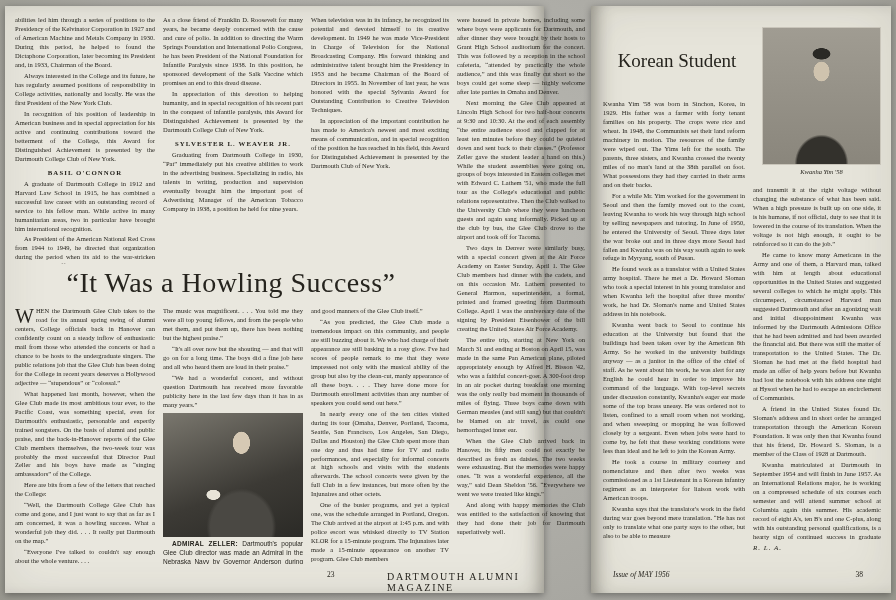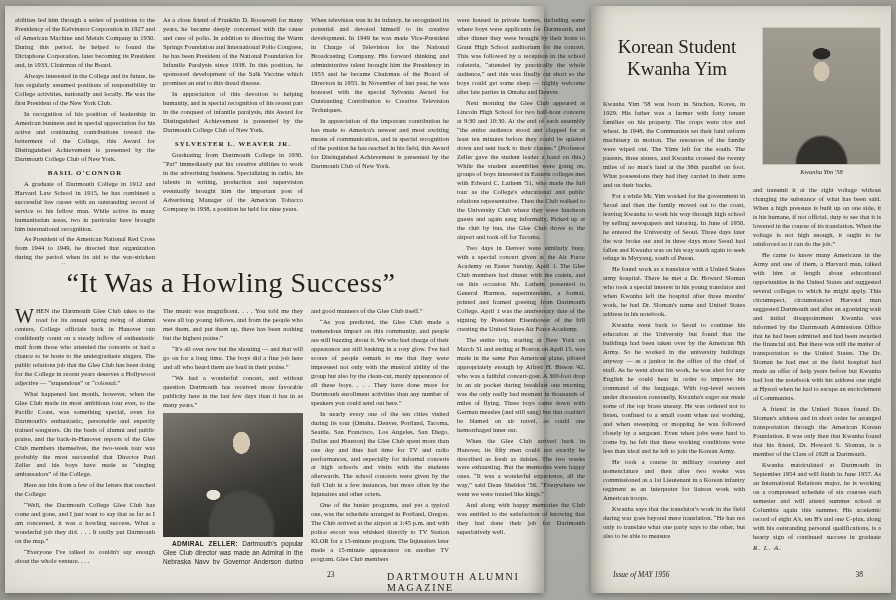--- a/index.html
+++ b/index.html
@@ -59,21 +59,21 @@
   }
   .caption { font-family:"Liberation Sans","DejaVu Sans",sans-serif; font-size:6px; line-height:1.35; text-align:justify; margin:0; }
   .caption b { letter-spacing:.3px; }
   
   .pn { position:absolute; font-size:7.5px; }
   #pn-left  { left:322px; top:564px; }
   #mag-title { position:absolute; left:382px; top:565px; font-size:10px; letter-spacing:1.7px; }
   #issue { position:absolute; left:22px; top:564px; font-size:7.5px; font-style:italic; }
   #pn-right { right:28px; top:564px; }
   
-  .r-title { position:absolute; left:10px; top:30px; width:152px; text-align:center; font-size:19px; line-height:1.18; }
+  .r-title { position:absolute; left:10px; top:44px; width:152px; text-align:center; font-size:19px; line-height:1.18; }
   .photo-yim {
     position:absolute; left:172px; top:22px; width:117px; height:136px;
     background:
       radial-gradient(ellipse 13px 16px at 50% 32%, #cfc3ae 0 60%, rgba(0,0,0,0) 63%),
       radial-gradient(ellipse 14px 9px at 50% 19%, #2a2925 0 60%, rgba(0,0,0,0) 66%),
       radial-gradient(ellipse 42px 46px at 50% 100%, #33312c 0 58%, rgba(0,0,0,0) 64%),
       linear-gradient(#a09c92, #8a867c);
     box-shadow: 0 0 0 1px #c9c5ba;
   }
   .cap-yim { position:absolute; left:172px; top:162px; width:117px; text-align:center; font-style:italic; font-size:6.5px; }
@@ -164,21 +164,20 @@
     </div>
 
     <span class="pn" id="pn-left">23</span>
     <span id="mag-title">DARTMOUTH ALUMNI MAGAZINE</span>
   </div>
 
   <div class="page" id="page-right">
 
     <div class="r-title">
       <div>Korean Student</div>
-      <div>Kwanha Yim</div>
     </div>
 
     <div class="photo-yim"></div>
     <div class="cap-yim">Kwanha Yim '58</div>
 
     <div class="col rc1">
       <div>
           <p class="flush">Kwanha Yim '58 was born in Sinchon, Korea, in 1929. His father was a farmer with forty tenant families on his property. The crops were rice and wheat. In 1948, the Communists set their land reform machinery in motion. The resources of the family were wiped out. The Yims left for the south. The parents, three sisters, and Kwanha crossed the twenty miles of no man's land at the 38th parallel on foot. What possessions they had they carried in their arms and on their backs.</p>
           <p>For a while Mr. Yim worked for the government in Seoul and then the family moved out to the coast, leaving Kwanha to work his way through high school by selling newspapers and tutoring. In June of 1950, he entered the University of Seoul. Three days later the war broke out and in three days more Seoul had fallen and Kwanha was on his way south again to seek refuge in Myryang, south of Pusan.</p>
           <p>He found work as a translator with a United States army hospital. There he met a Dr. Howard Sloman who took a special interest in his young translator and when Kwanha left the hospital after three months' work, he had Dr. Sloman's name and United States address in his notebook.</p>

